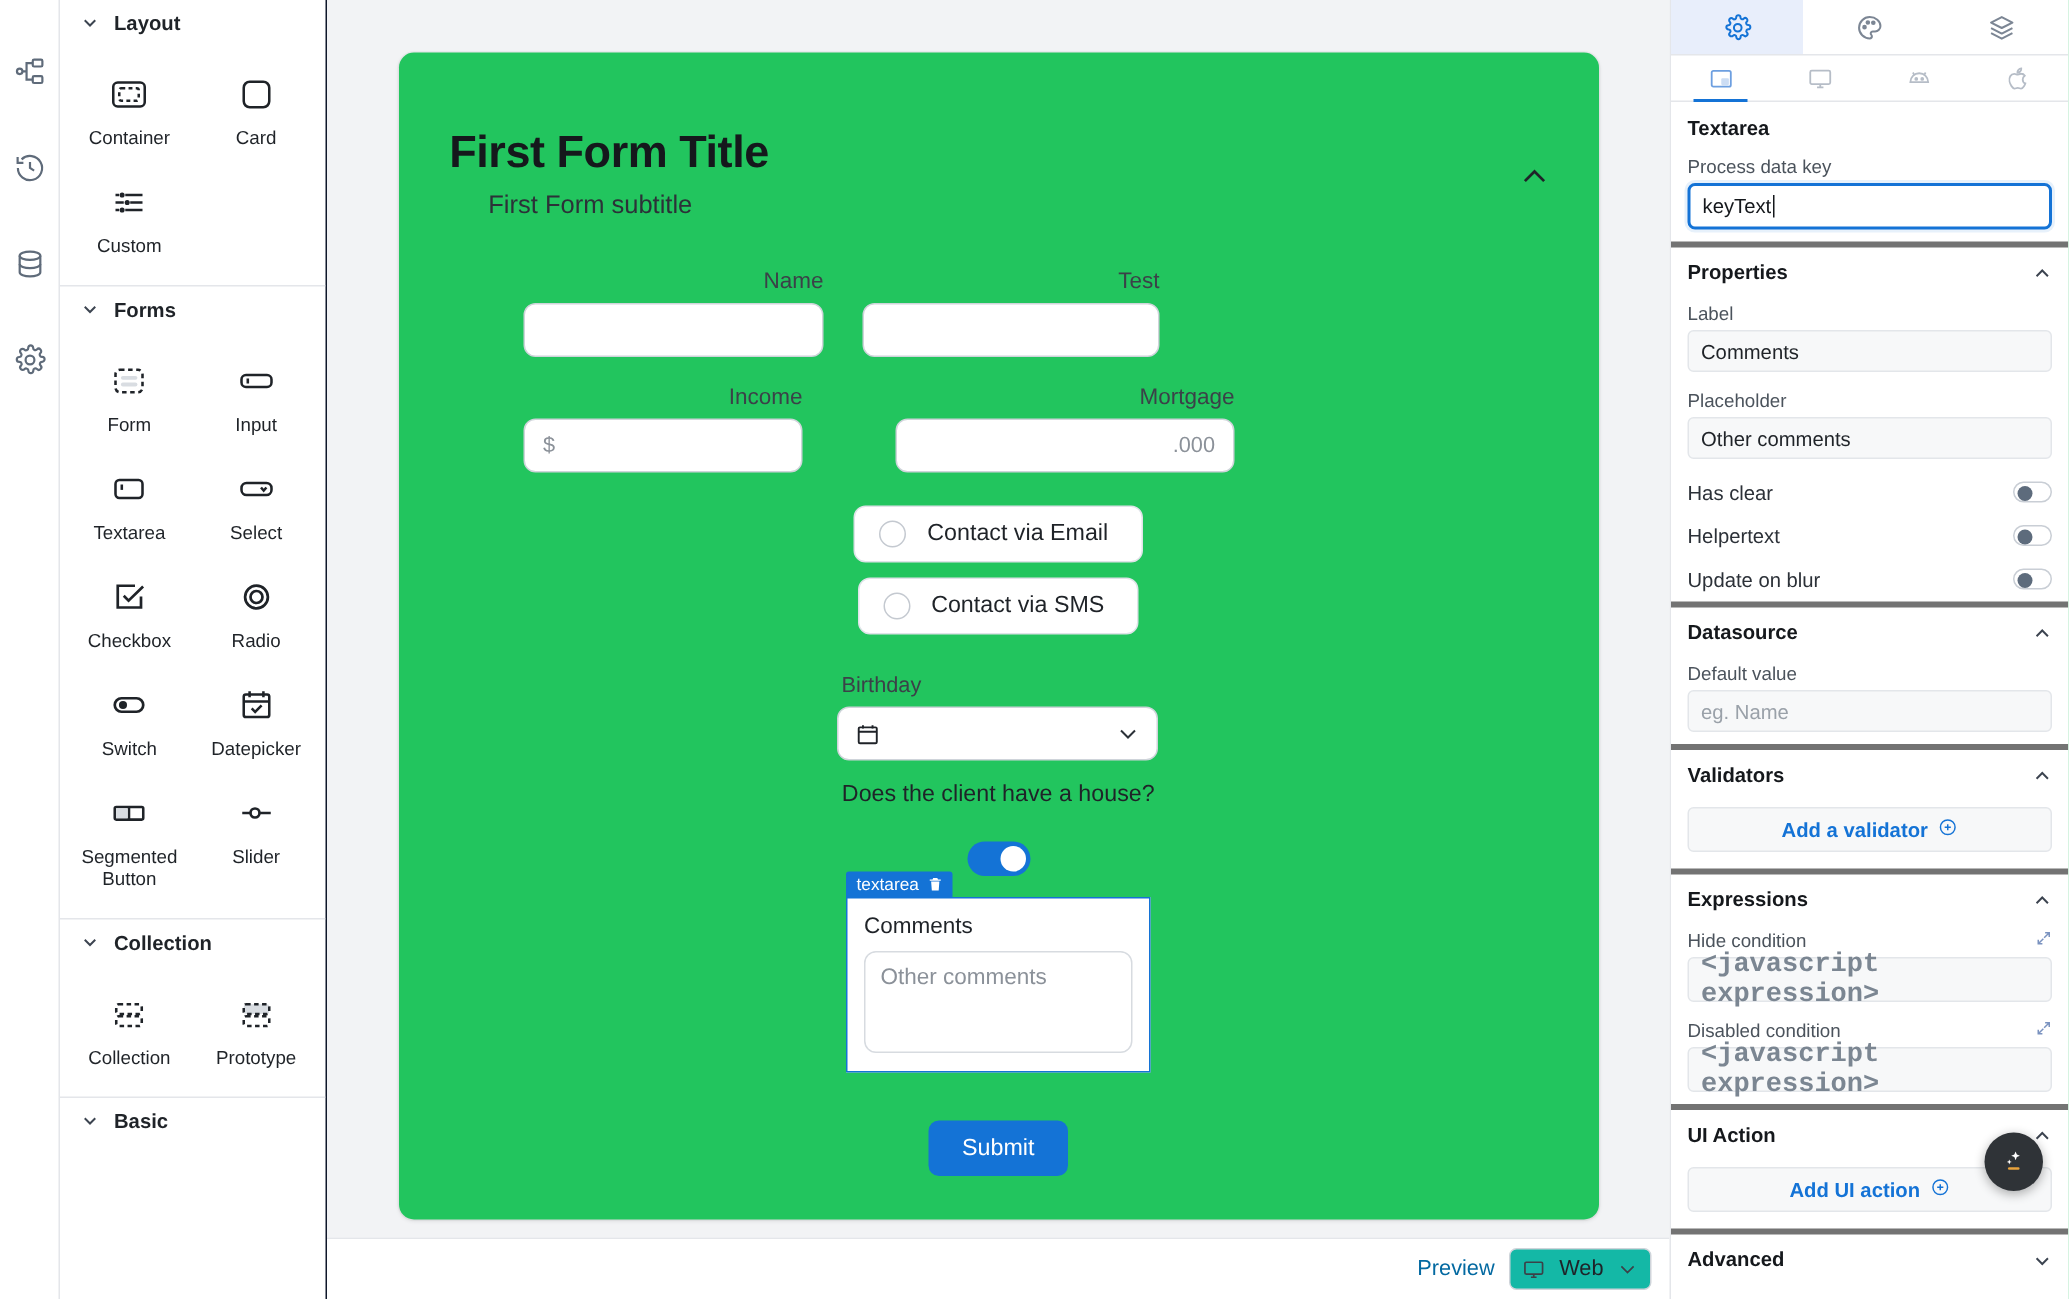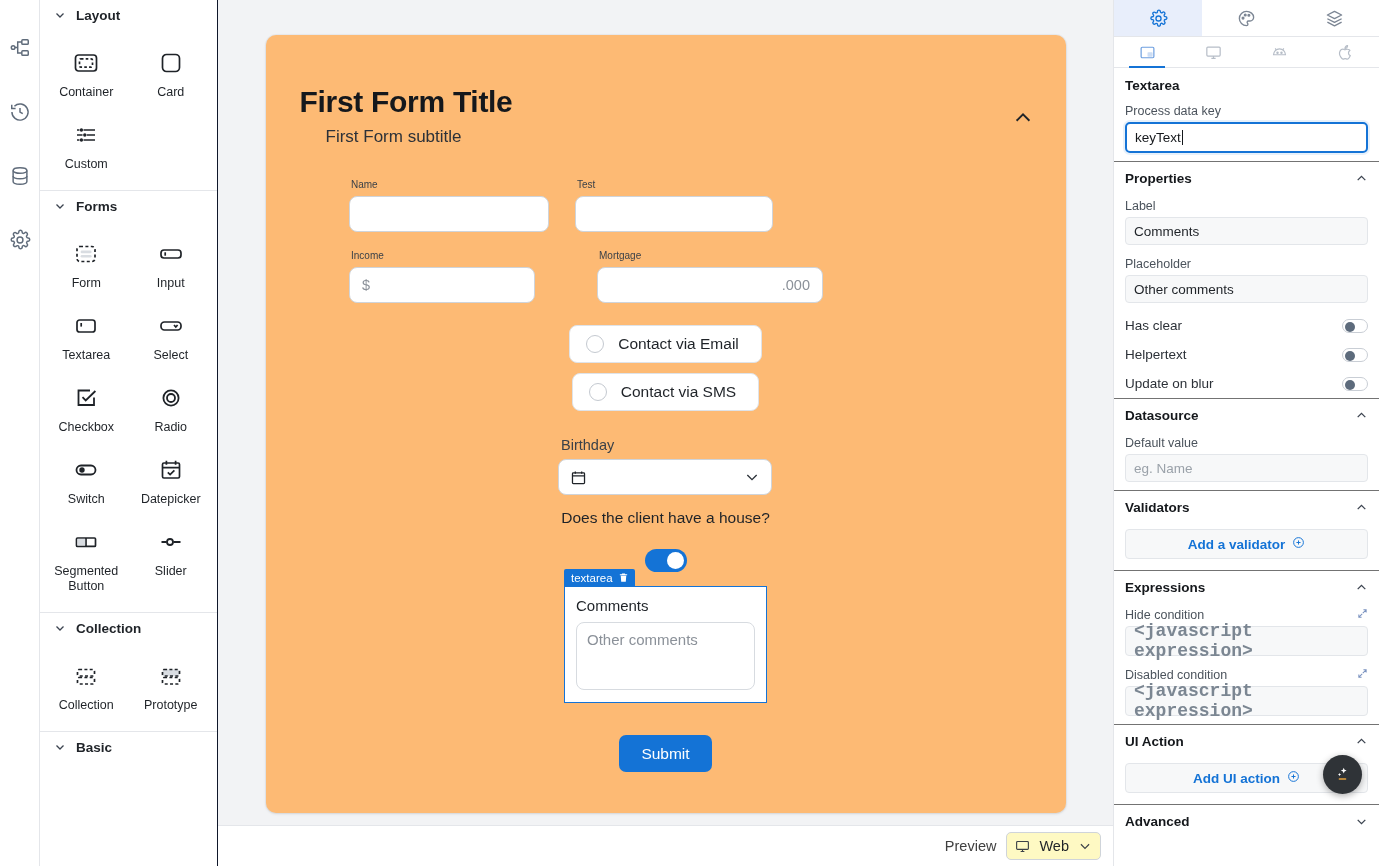--- a/index.html
+++ b/index.html
@@ -62,39 +62,39 @@
     background: #f2f3f5;
     min-width: 0;
   }
   .canvas {
     flex: 1 1 auto; overflow: hidden;
     display: flex; justify-content: center;
     padding: 35px 0 0 0;
     position: relative;
   }
   .form-card {
-    width: 800px; background: #fdba74;
+    width: 800px; background: #22c55e;
     border-radius: 10px;
     box-shadow: 0 1px 3px rgba(0,0,0,.10), 0 0 0 1px rgba(0,0,0,.03);
     padding: 28px 32px 36px 32px;
     position: relative;
     height: 778px;
   }
   .card-collapse {
     position: absolute; top: 72px; right: 30px;
     width: 24px; height: 24px; color: #1f2328; cursor: pointer;
   }
   .card-collapse svg { width: 22px; height: 22px; }
   .form-title { font-size: 30px; font-weight: bold; letter-spacing: -.3px; color: #15181c; margin-top: 22px; margin-left: 2px;}
   .form-subtitle { font-size: 17px; color: #2c3138; margin-top: 8px; margin-left: 2px; padding-left: 26px; }
 
   .fields { margin-top: 32px; display: flex; flex-direction: column; align-items: center; }
   .field-row { display: flex; gap: 26px; width: 633px; }
   .fld { display: flex; flex-direction: column; }
-  .fld-lbl { font-size: 10px; color: #3b4148; margin-bottom: 6px; margin-left: 2px;}
+  .fld-lbl { font-size: 15px; color: #3b4148; margin-bottom: 6px; margin-left: 2px; text-align: right;}
   .txtinput {
     height: 36px; border: 1px solid #cfd4da; border-radius: 8px;
     background: #fff; font-size: 14.5px; color: #3b4148;
     padding: 0 12px; font-family: inherit;
     display: flex; align-items: center;
   }
   .txtinput.ph { color: #8b9199; }
   .txtinput.right { justify-content: flex-end; }
   .w200 { width: 200px; } .w198 { width: 198px; }
   .w186 { width: 186px; } .w210 { width: 226px; }
@@ -153,25 +153,25 @@
     font-family: inherit;
   }
 
   
   .preview-bar {
     height: 41px; flex: 0 0 41px; background: #fff;
     border-top: 1px solid #e4e6ea;
     display: flex; align-items: center; justify-content: flex-end;
     padding-right: 12px; gap: 10px;
   }
-  .preview-lbl { font-size: 14.5px; color: #404040; }
+  .preview-lbl { font-size: 14.5px; color: #0369a1; }
   .preview-select {
     display: flex; align-items: center; gap: 9px;
     border: 1px solid #cfd4da; border-radius: 5px;
-    height: 28px; padding: 0 8px; cursor: pointer; background: #fef9c3;
+    height: 28px; padding: 0 8px; cursor: pointer; background: #14b8a6;
   }
   .preview-select .mon { width: 15px; height: 15px; color: #3b4148; }
   .preview-select .txt { font-size: 14.5px; color: #1f2328; }
   .preview-select .cv { width: 14px; height: 14px; color: #3b4148; }
 
   
   .inspector {
     width: 266px; height: 866px; flex: 0 0 266px;
     background: #fff; border-left: 1px solid #e4e6ea;
     display: flex; flex-direction: column; position: relative;
@@ -196,23 +196,23 @@
     width: 36px; height: 2px; background: #1473d6;
   }
   .plat-tab svg { width: 17px; height: 17px; }
 
   .insp-scroll { flex: 1 1 auto; overflow: hidden; }
   .sec-title {
     font-size: 13.5px; font-weight: bold; color: #15181c;
     padding: 10px 11px 7px 11px;
   }
   .sec-hdr {
-    display: flex; align-items: flex-start; justify-content: space-between;
+    display: flex; align-items: flex-end; justify-content: space-between;
     padding: 9px 11px 9px 11px;
-    border-top: 1px solid #737373;
+    border-top: 4px solid #737373;
     cursor: pointer;
   }
   .sec-hdr .t { font-size: 13.5px; font-weight: bold; color: #15181c; }
   .sec-hdr .c { width: 13px; height: 13px; color: #3c4450; }
   .fld-lbl-s { font-size: 12.5px; color: #4b535c; padding: 4px 11px 4px 11px; }
   .ctl { padding: 0 11px 8px 11px; }
   .in-filled {
     height: 28px; border: 1px solid #e3e6ea; border-radius: 4px;
     background: #f7f8f9; font-size: 13.5px; color: #1f2328;
     display: flex; align-items: center; padding: 0 8px;
@@ -225,21 +225,21 @@
     font-family: "Liberation Mono", monospace; font-weight: bold;
   }
   .in-focus {
     height: 31px; border: 2px solid #1473d6; border-radius: 5px;
     background: #fff; font-size: 13.5px; color: #15181c;
     display: flex; align-items: center; padding: 0 8px;
     box-shadow: 0 0 0 2px rgba(20,115,214,.10);
   }
   .caret { display: inline-block; width: 1px; height: 15px; background: #15181c; margin-left: 1px; }
   .toggle-row {
-    display: flex; align-items: center; justify-content: space-between;
+    display: flex; align-items: flex-start; justify-content: space-between;
     padding: 7px 11px; cursor: pointer;
   }
   .toggle-row .t { font-size: 13.5px; color: #2c3138; }
   .toggle-sm {
     width: 26px; height: 14px; border-radius: 8px;
     background: #fff; border: 1px solid #c9ced5; position: relative;
   }
   .toggle-sm::after {
     content:""; position: absolute; top: 2px; left: 2px;
     width: 10px; height: 10px; border-radius: 50%; background: #5d6b7c;

